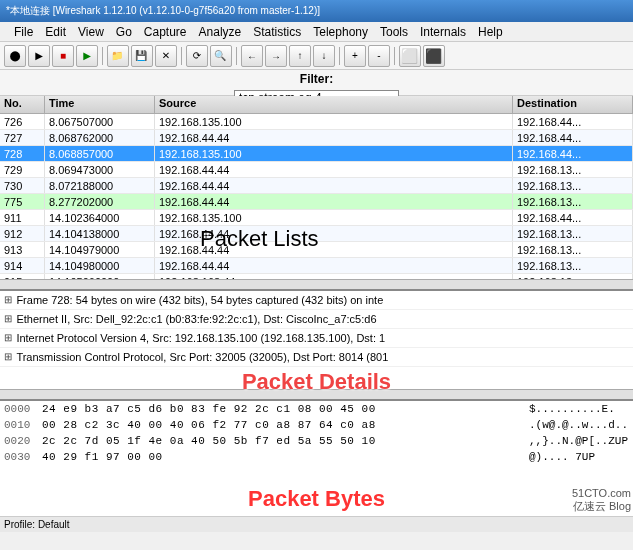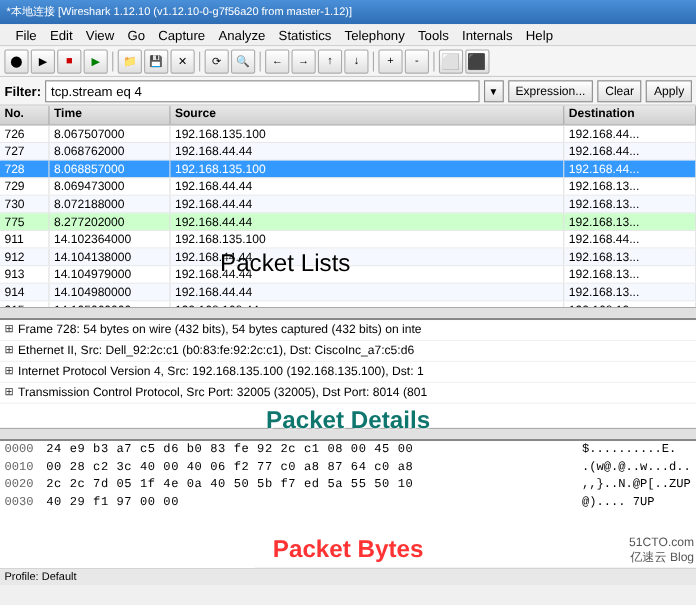--- a/index.html
+++ b/index.html
@@ -70,20 +70,21 @@
 
     
     .filter-bar {
       background: #f5f5f5;
       border-bottom: 1px solid #ccc;
       display: flex;
       align-items: center;
       height: 26px;
       padding: 2px 4px;
       gap: 4px;
+      flex-direction: column;
     }
     .filter-label {
       font-size: 12px;
       font-weight: bold;
       color: #000;
     }
     .filter-input {
       flex: 1;
       height: 20px;
       border: 1px solid #888;
@@ -241,21 +242,21 @@
       font-size: 10px;
     }
 
     .details-label {
       position: absolute;
       bottom: 4px;
       left: 50%;
       transform: translateX(-50%);
       font-size: 22px;
       font-weight: bold;
-      color: #0f766e;
+      color: #ef4444;
       text-shadow: 1px 1px 2px rgba(255,255,255,0.8);
       pointer-events: none;
     }
     .bytes-label {
       position: absolute;
       bottom: 4px;
       left: 50%;
       transform: translateX(-50%);
       font-size: 22px;
       font-weight: bold;

